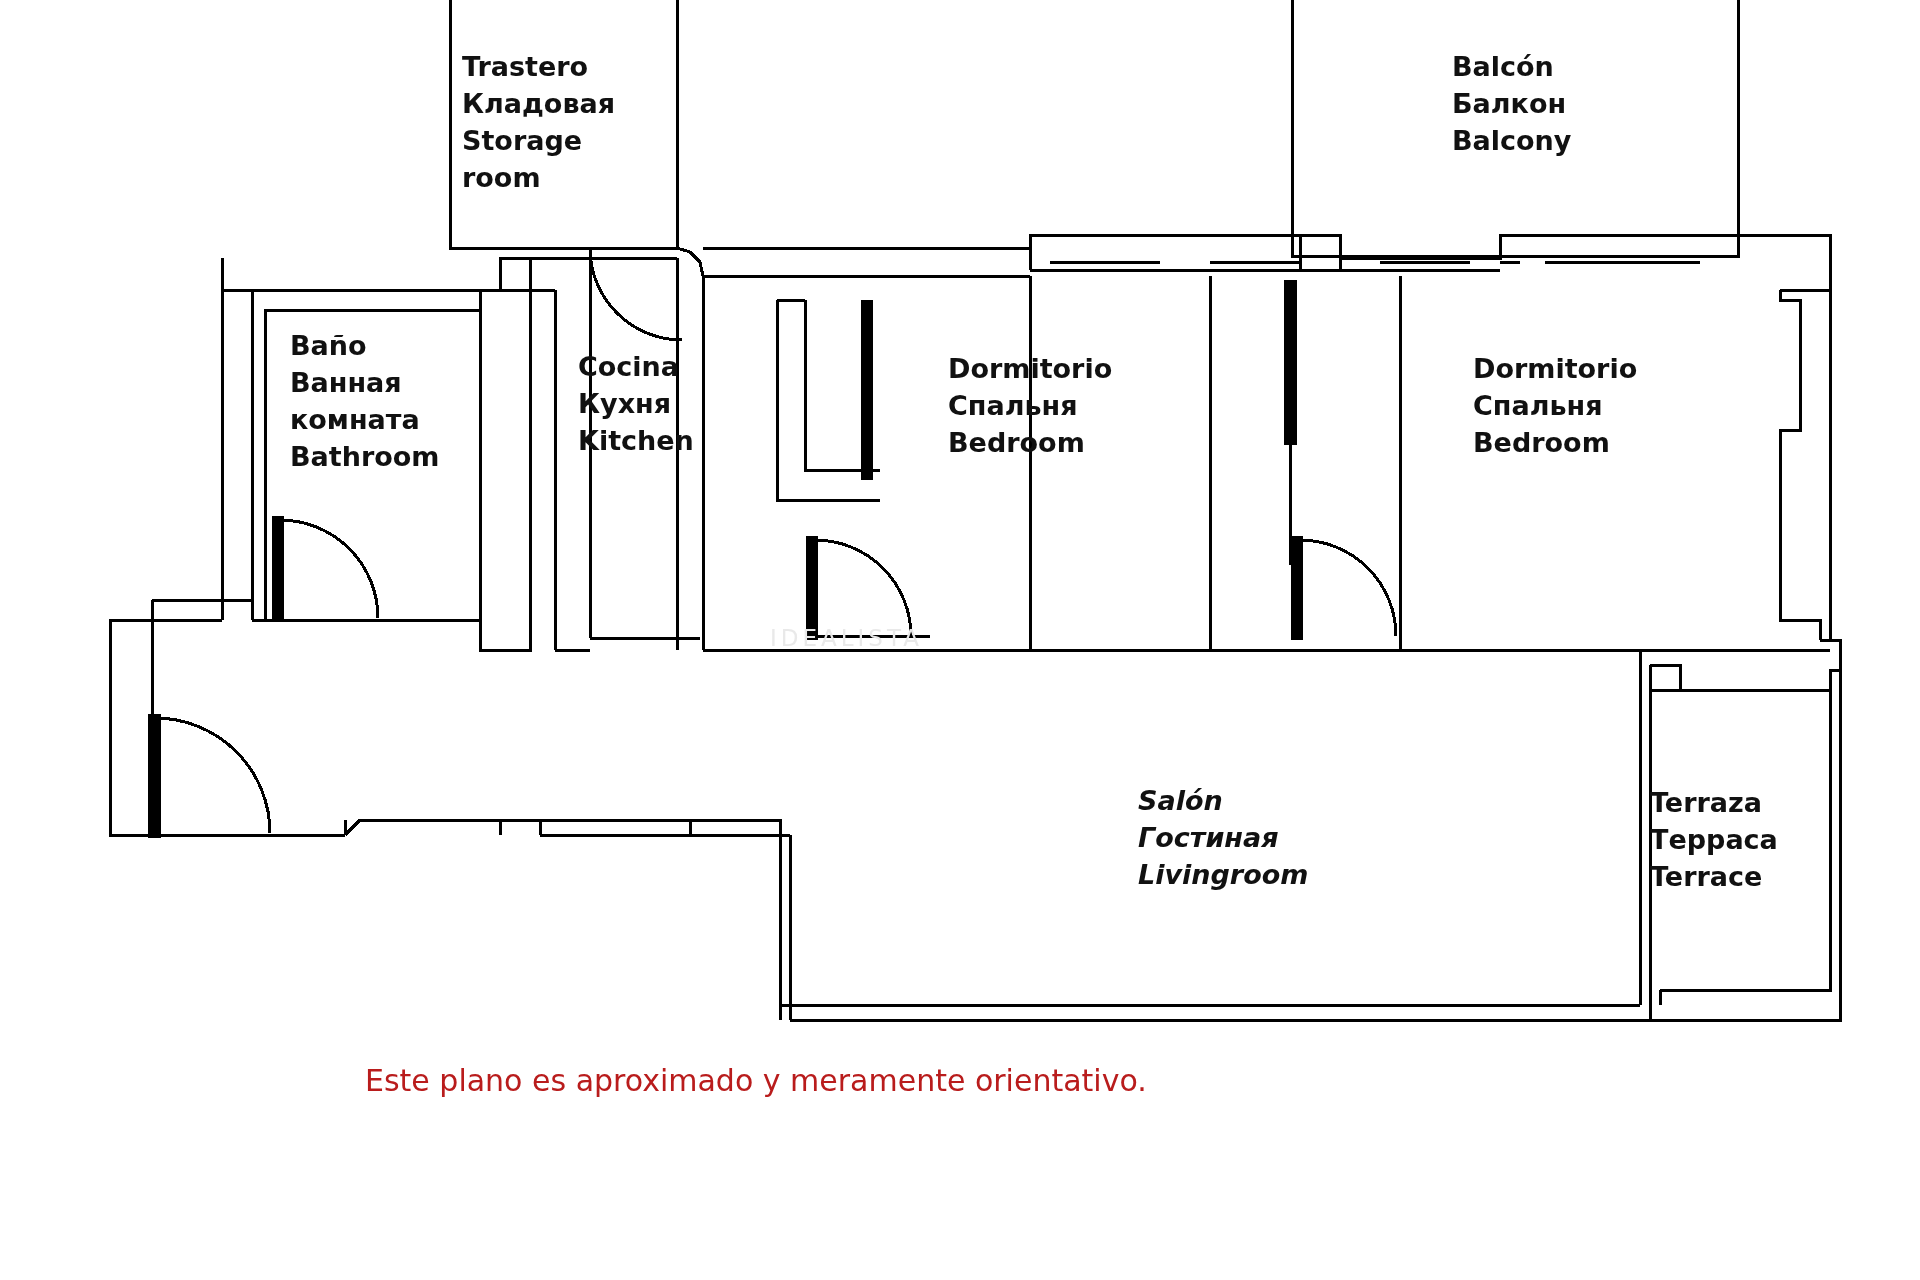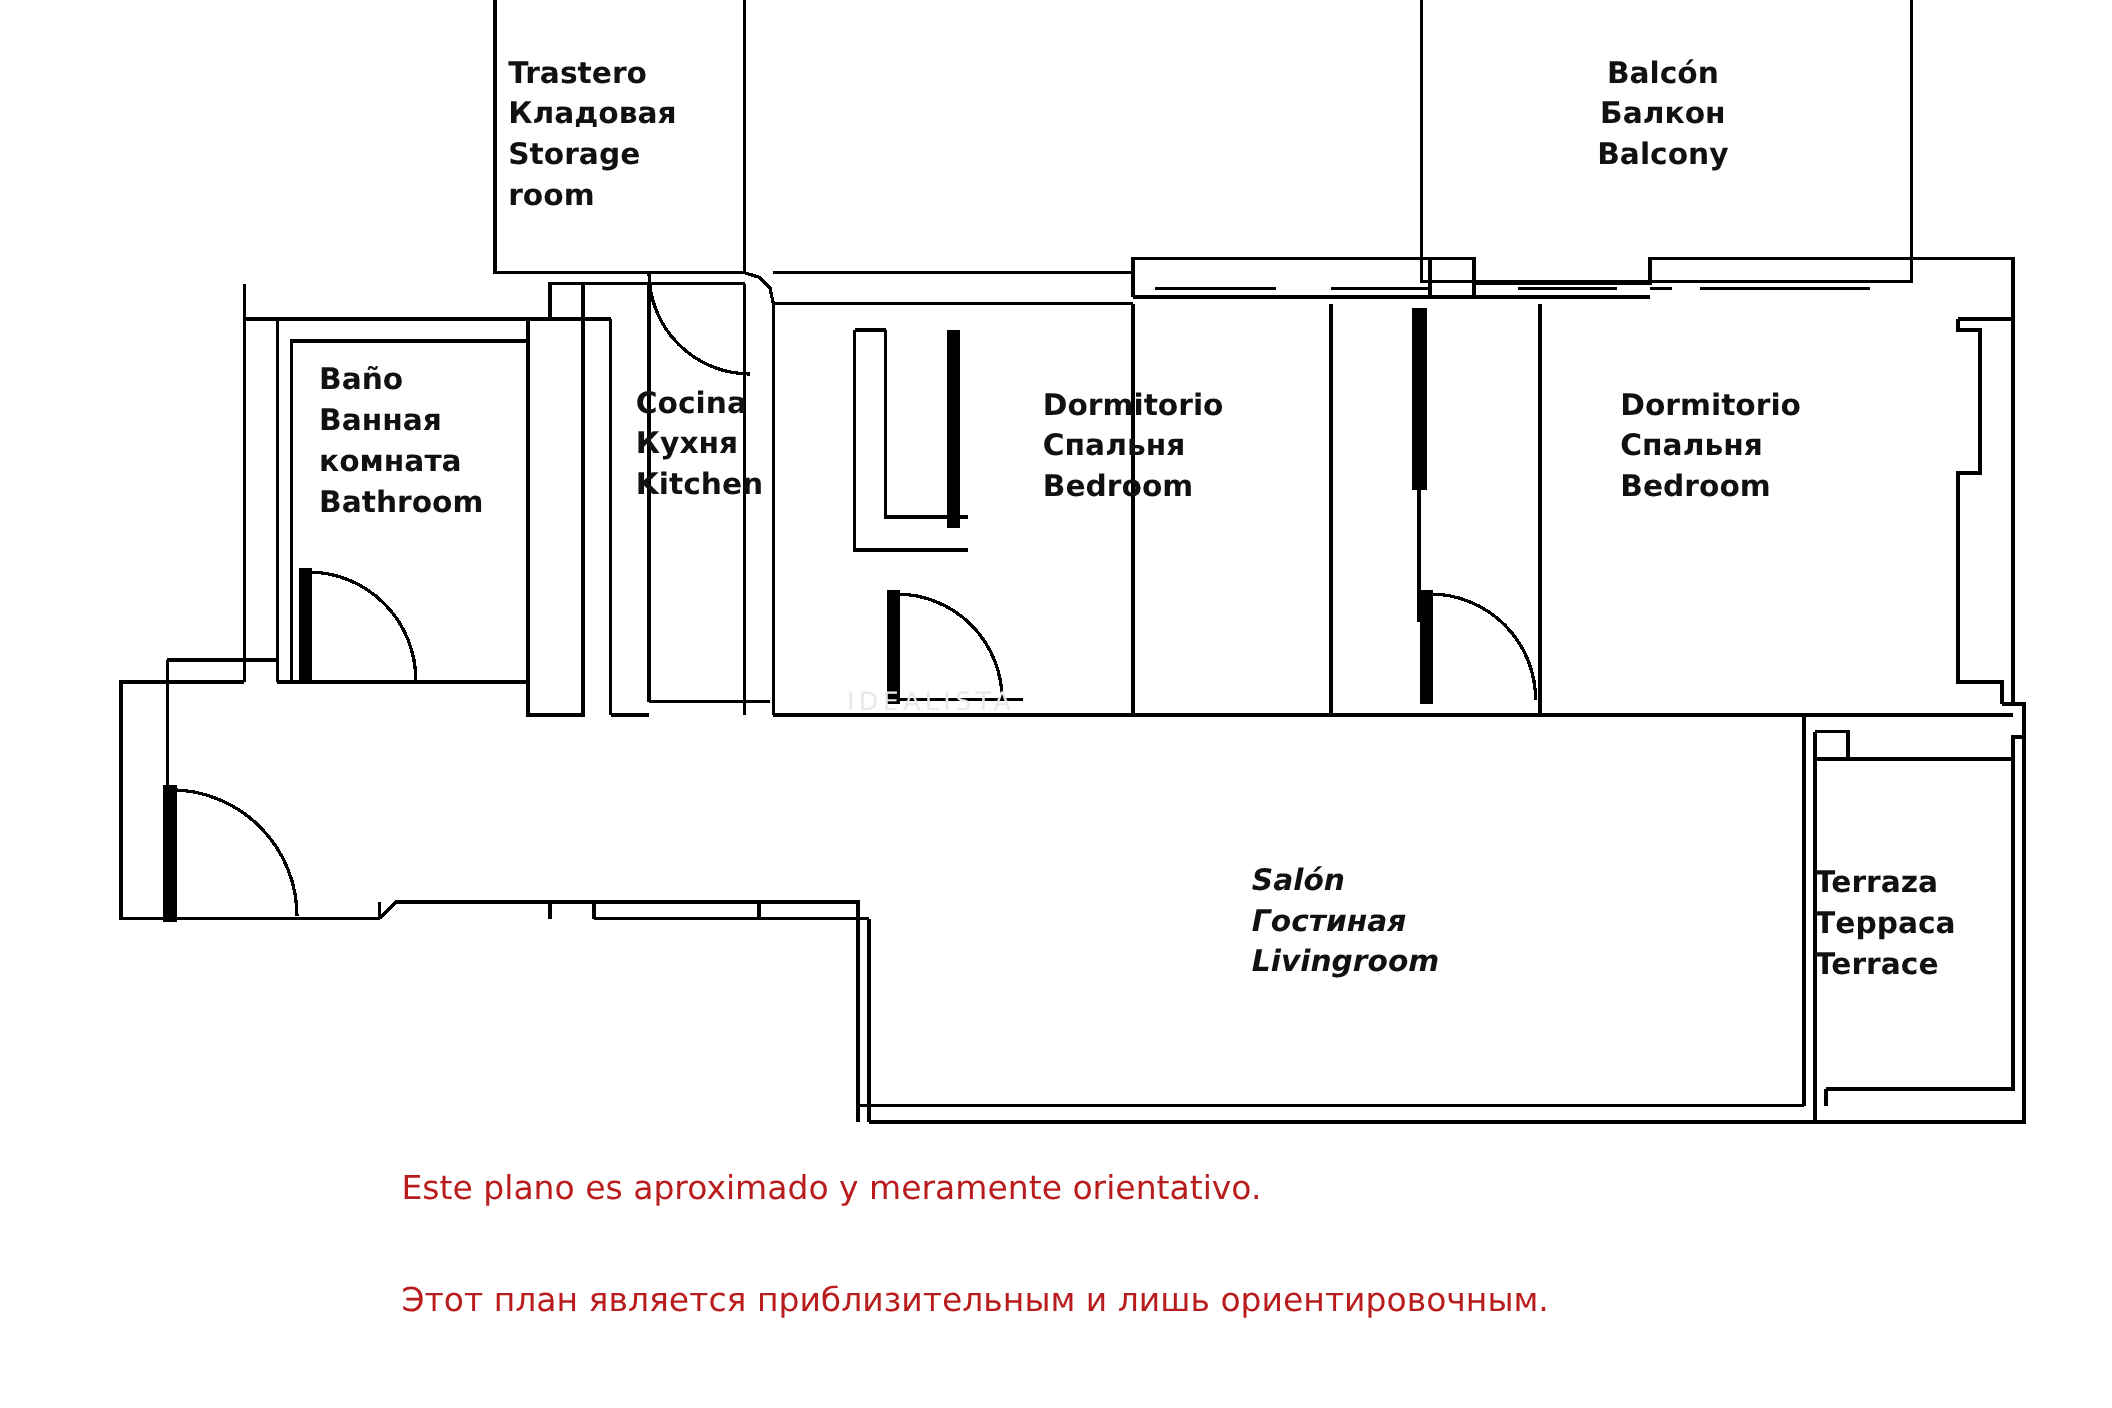--- a/index.html
+++ b/index.html
@@ -191,21 +191,21 @@
       </g>
 
     </g>
   </svg>
 
   <div class="room-label" style="left:462px; top:48px;">Trastero
 Кладовая
 Storage
 room</div>
 
-  <div class="room-label" style="left:1452px; top:48px;text-align:center;">Balcón
+  <div class="room-label" style="left:1452px; top:48px;">Balcón
 Балкон
 Balcony</div>
 
   <div class="room-label" style="left:578px; top:348px;">Cocina
 Кухня
 Kitchen</div>
 
   <div class="room-label" style="left:290px; top:327px;">Baño
 Ванная
 комната
@@ -224,15 +224,14 @@
 Livingroom</div>
 
   <div class="room-label" style="left:1650px; top:784px;">Terraza
 Терраса
 Terrace</div>
 
   <div class="watermark">IDEALISTA</div>
 
   <div class="disclaimer" style="left:365px; top:1063px;">Este plano es aproximado y meramente orientativo.</div>
 
-  <div class="disclaimer" style="left:365px; top:1165px;">Этот план является приблизительным и лишь ориентировочным.</div>
 
 </div>
 
 </body></html>

